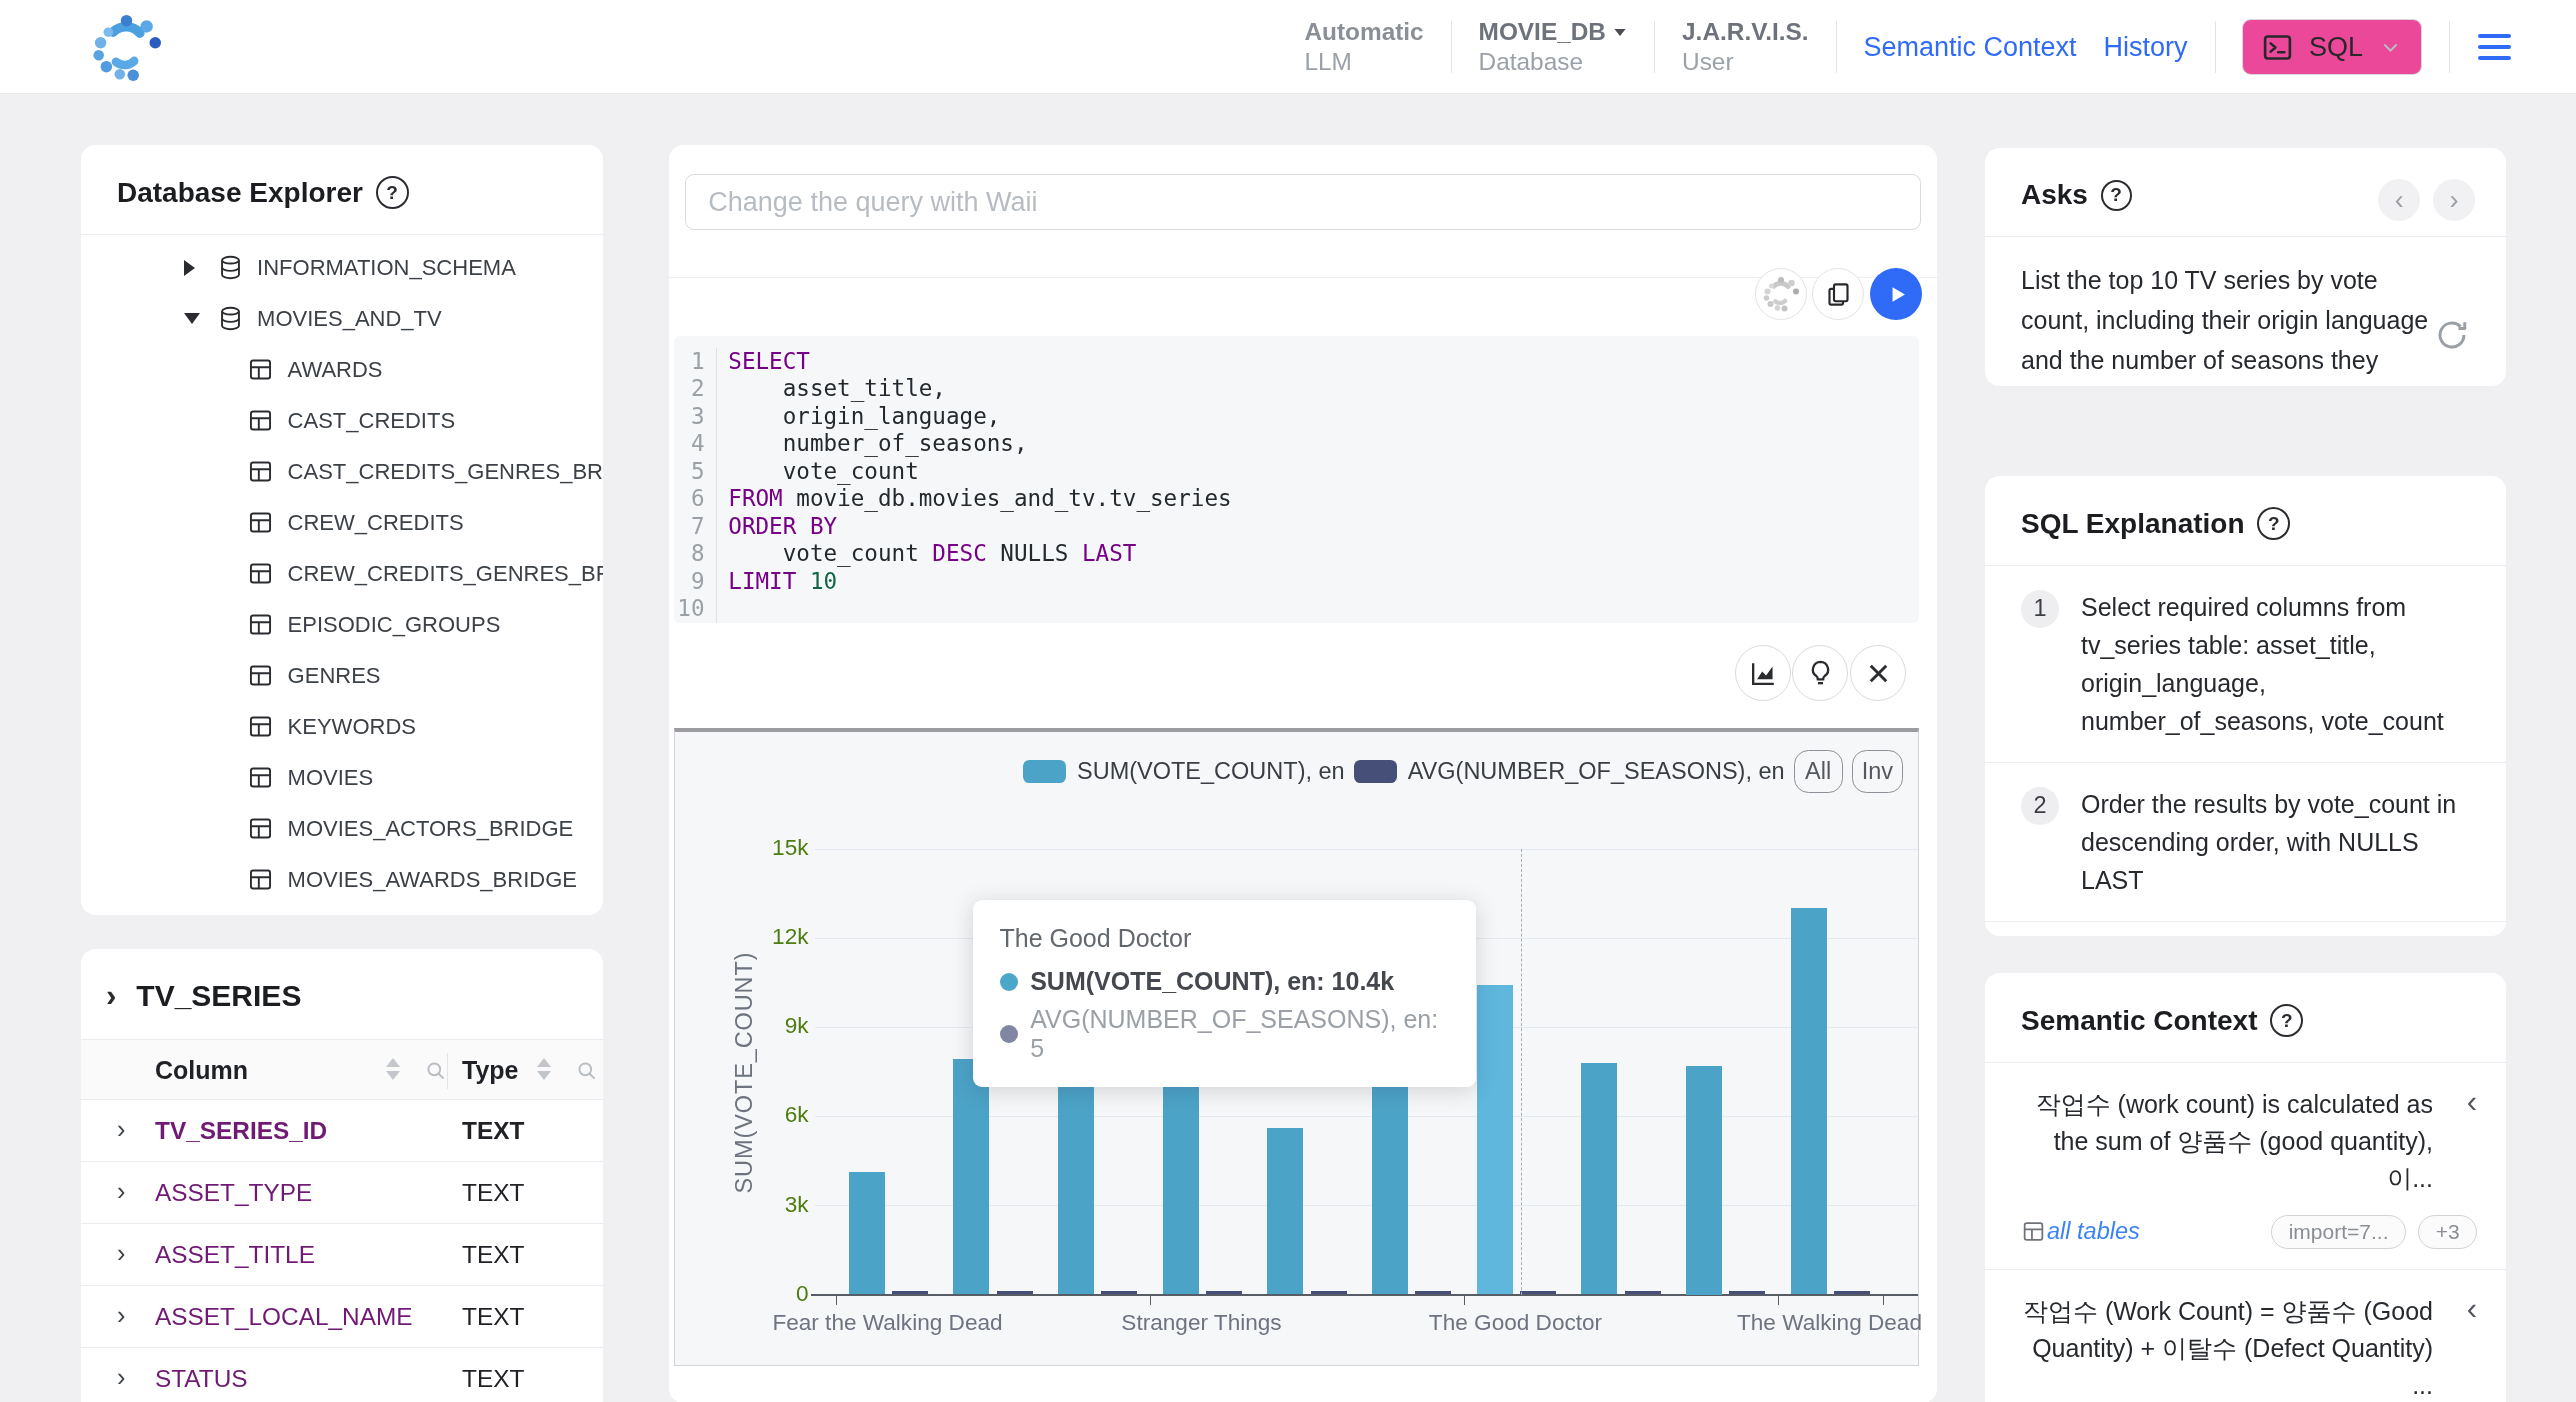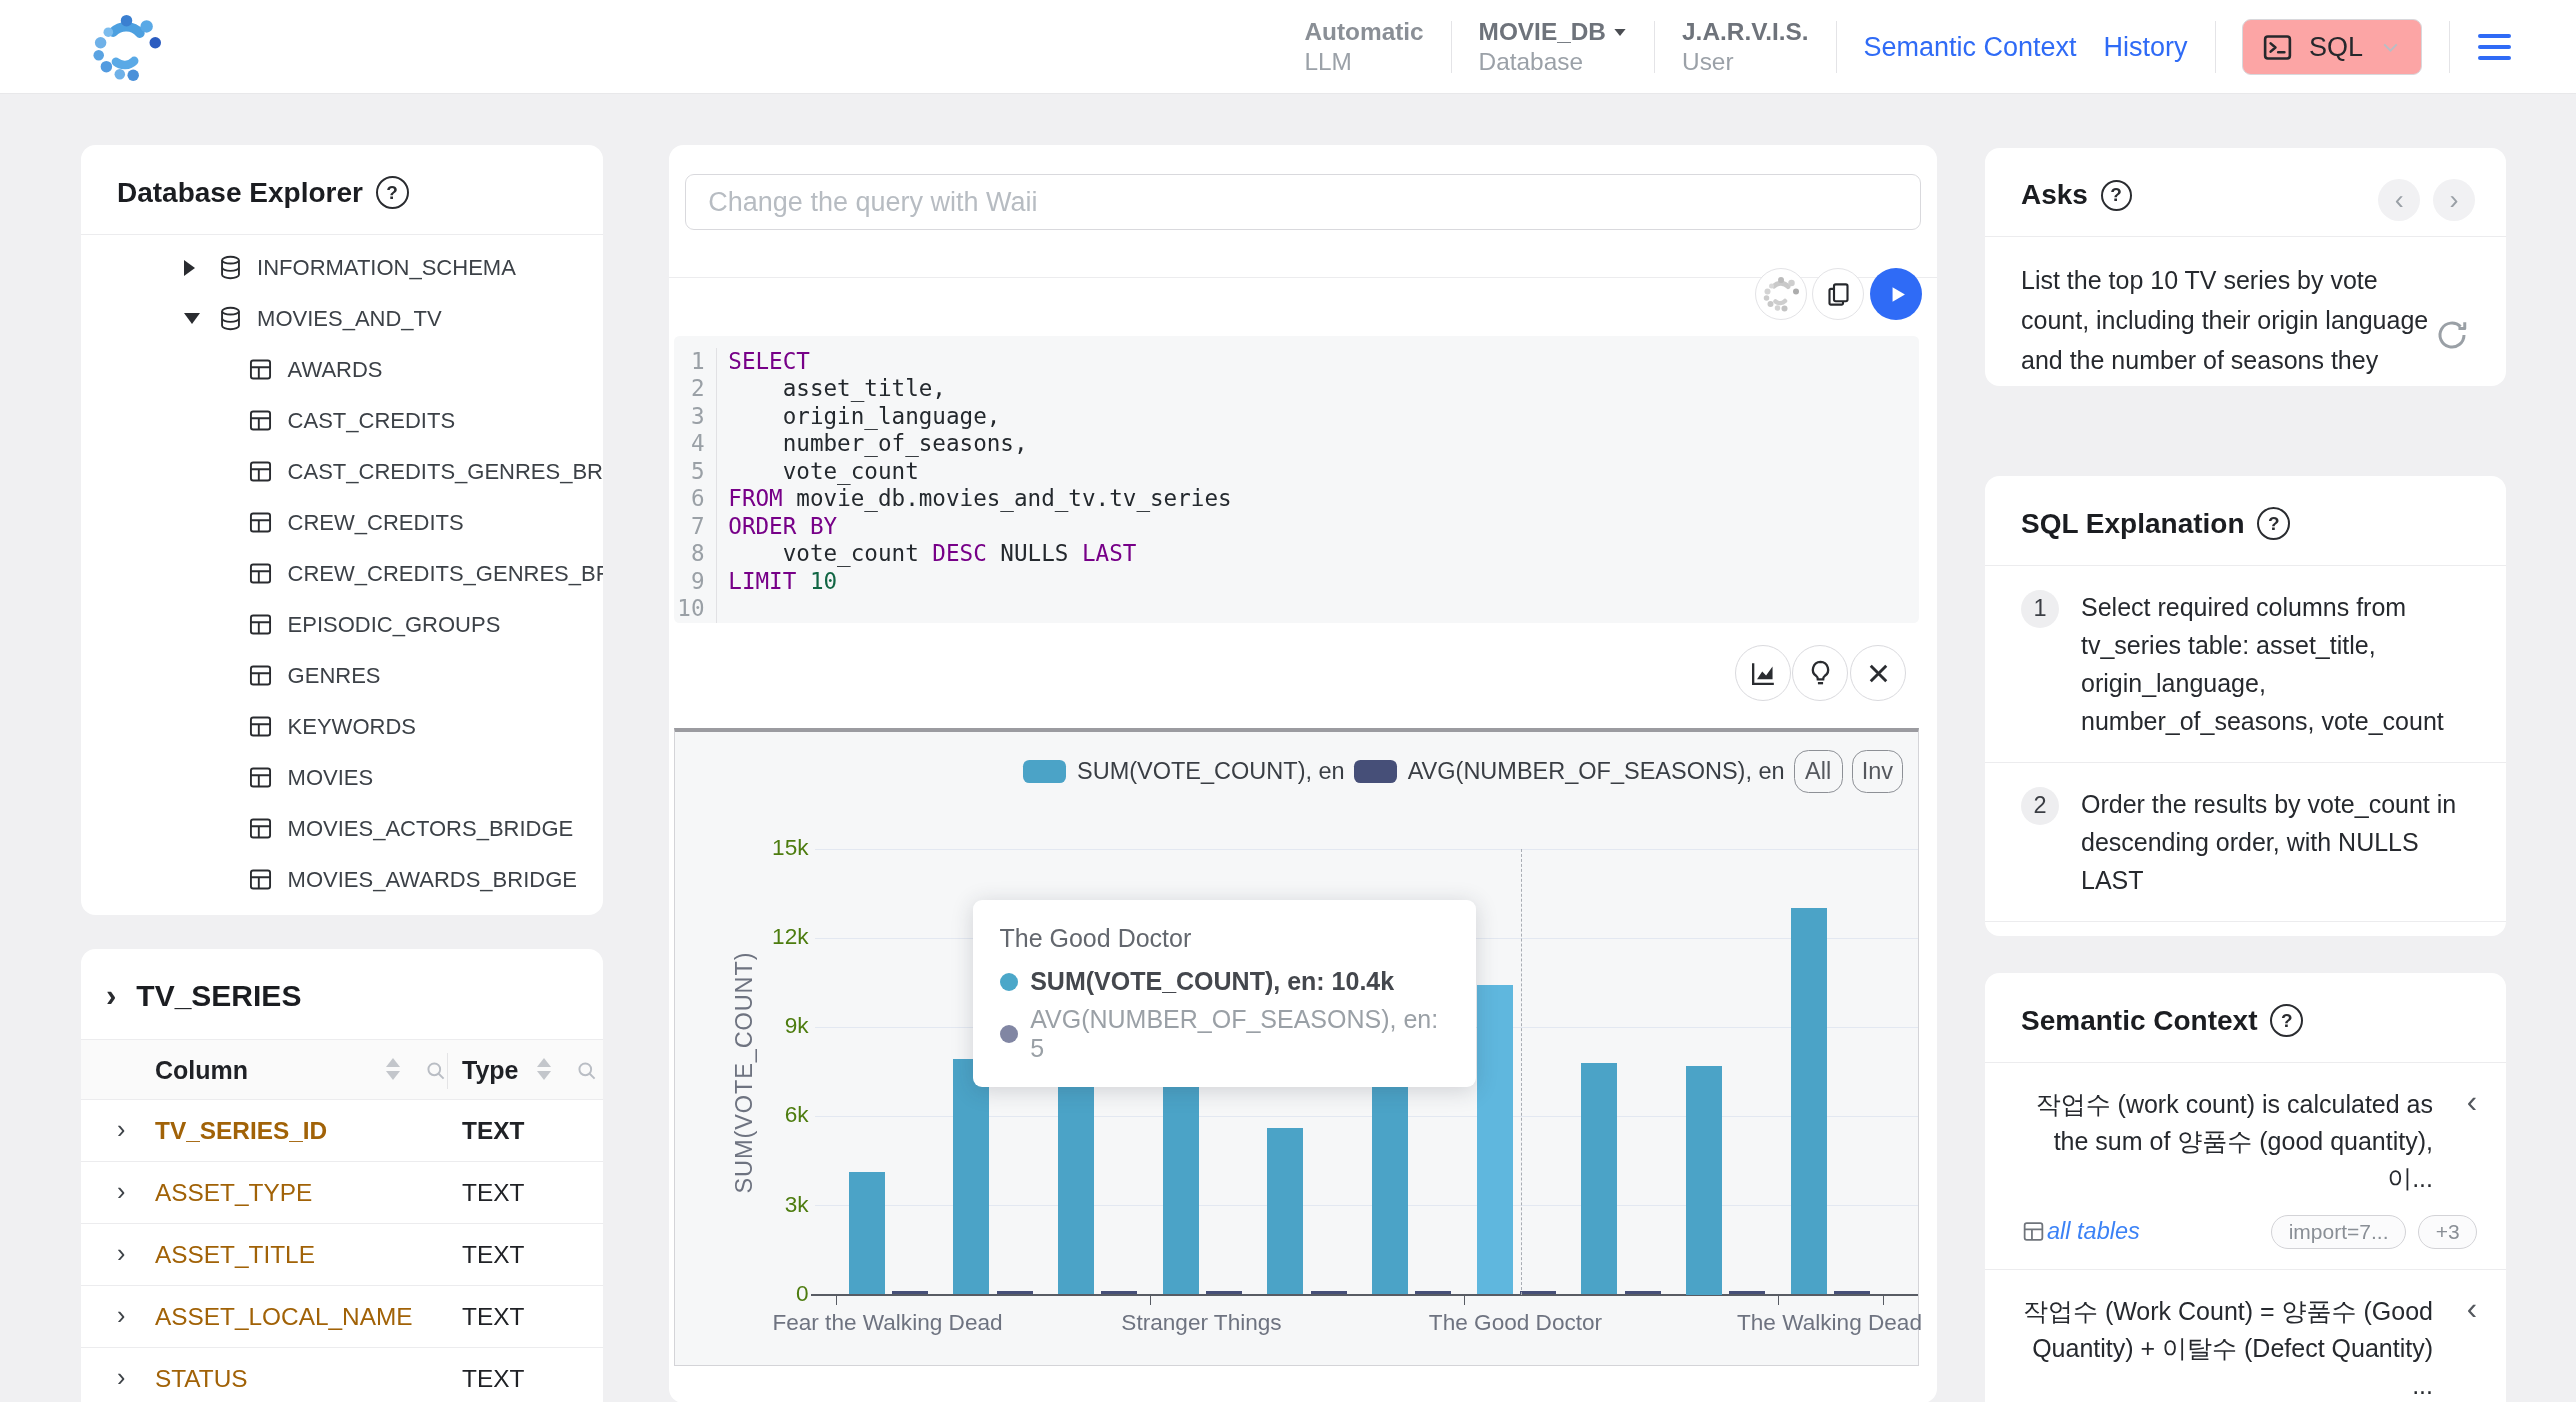--- a/index.html
+++ b/index.html
@@ -11,21 +11,21 @@
   #app-header { position:absolute; left:0; top:0; width:2576px; height:94px; background:#fff; border-bottom:0.9px solid #e8e8ea; z-index:20; }
   #app-logo { position:absolute; left:92px; top:12.7px; width:69px; height:69px; }
   .hdr-right { position:absolute; right:63px; top:0; height:94px; display:flex; align-items:center; gap:27px; }
   .hdr-stat { display:flex; flex-direction:column; line-height:30px; cursor:default; }
   .hdr-stat .v { font-weight:bold; font-size:24.4px; color:#6e737b; display:flex; align-items:center; gap:7.2px; }
   .hdr-stat.muted .v { color:#8a8f96; }
   .hdr-stat .s { font-size:24.4px; color:#9ba1a8; }
   .vdiv { width:0.9px; height:52px; background:#e4e4e7; }
   .hdr-link { font-size:27px; color:#2f6bf6; text-decoration:none; cursor:pointer; }
   .tri-down-sm { width:0; height:0; border-left:7.2px solid transparent; border-right:7.2px solid transparent; border-top:9px solid #4a4d52; }
-  #sql-mode { display:flex; align-items:center; gap:14.5px; height:56px; padding:0 18px; border:1.8px solid #d8d8dc; border-radius:9px; background:#fca5a5; cursor:pointer; }
+  #sql-mode { display:flex; align-items:center; gap:14.5px; height:56px; padding:0 18px; border:1.8px solid #d8d8dc; border-radius:9px; background:#ec4899; cursor:pointer; }
   #sql-mode .lbl { font-size:27px; color:#26282c; }
   #sql-mode .ticon { width:33px; height:33px; color:#26282c; }
   #sql-mode .chev { width:25px; height:25px; color:#b9bdc4; }
   #menu-btn { display:flex; flex-direction:column; gap:7.2px; cursor:pointer; padding:5.4px 1.8px; }
   #menu-btn span { width:33px; height:4.1px; border-radius:2.7px; background:#2f6bf6; }
 
   
   .card { position:absolute; background:#fff; border-radius:14.5px; overflow:hidden; }
   .card-title-row { display:flex; align-items:center; padding:31px 36px 25px 36px; }
   .card-title { font-size:28px; font-weight:bold; color:#1b1d21; }
@@ -51,21 +51,21 @@
   #tv-thead { position:relative; height:61px; background:#fafafa; border-top:0.9px solid #ececee; border-bottom:0.9px solid #ececee; }
   #tv-thead .h { position:absolute; top:16.3px; font-size:25px; font-weight:bold; color:#1f2126; }
   .sorter { position:absolute; display:flex; flex-direction:column; gap:3.6px; cursor:pointer; }
   .sorter i { width:0; height:0; border-left:7.2px solid transparent; border-right:7.2px solid transparent; display:block; }
   .sorter .up { border-bottom:9px solid #c3c6cb; }
   .sorter .dn { border-top:9px solid #c3c6cb; }
   .mag { position:absolute; width:23.5px; height:23.5px; color:#b9bdc4; cursor:pointer; }
   #tv-thead .cdiv { position:absolute; left:366px; top:12.7px; width:0.9px; height:36px; background:#e4e4e6; }
   .tv-row { position:relative; height:62px; border-bottom:0.9px solid #ececee; cursor:pointer; }
   .tv-row .rchev { position:absolute; left:36px; top:15.4px; font-size:25px; color:#3f4449; }
-  .tv-row .cname { position:absolute; left:74px; top:17px; font-size:24.4px; color:#a16207; }
+  .tv-row .cname { position:absolute; left:74px; top:17px; font-size:24.4px; color:#701a75; }
   .tv-row .ctype { position:absolute; left:381px; top:17px; font-size:24.4px; color:#202226; }
   .tv-row.bold .cname, .tv-row.bold .ctype { font-weight:bold; }
 
   
   #center-card { left:669px; top:145px; width:1268px; height:1258px; }
   #query-input { position:absolute; left:16.3px; top:29px; width:1236px; height:56px; border:1.8px solid #d9d9dd; border-radius:9px; font-size:27px; font-family:"Liberation Sans",sans-serif; padding:0 22px; color:#3c4043; outline:none; }
   #query-input::placeholder { color:#b7bcc2; }
   #c-div1 { position:absolute; left:0; right:0; top:132px; height:0.9px; background:#ececee; }
   .circ { position:absolute; width:52px; height:52px; border-radius:50%; border:1.8px solid #e3e3e6; background:#fff; display:flex; align-items:center; justify-content:center; cursor:pointer; }
   .circ.blue { background:#2f6bf6; border:none; }

